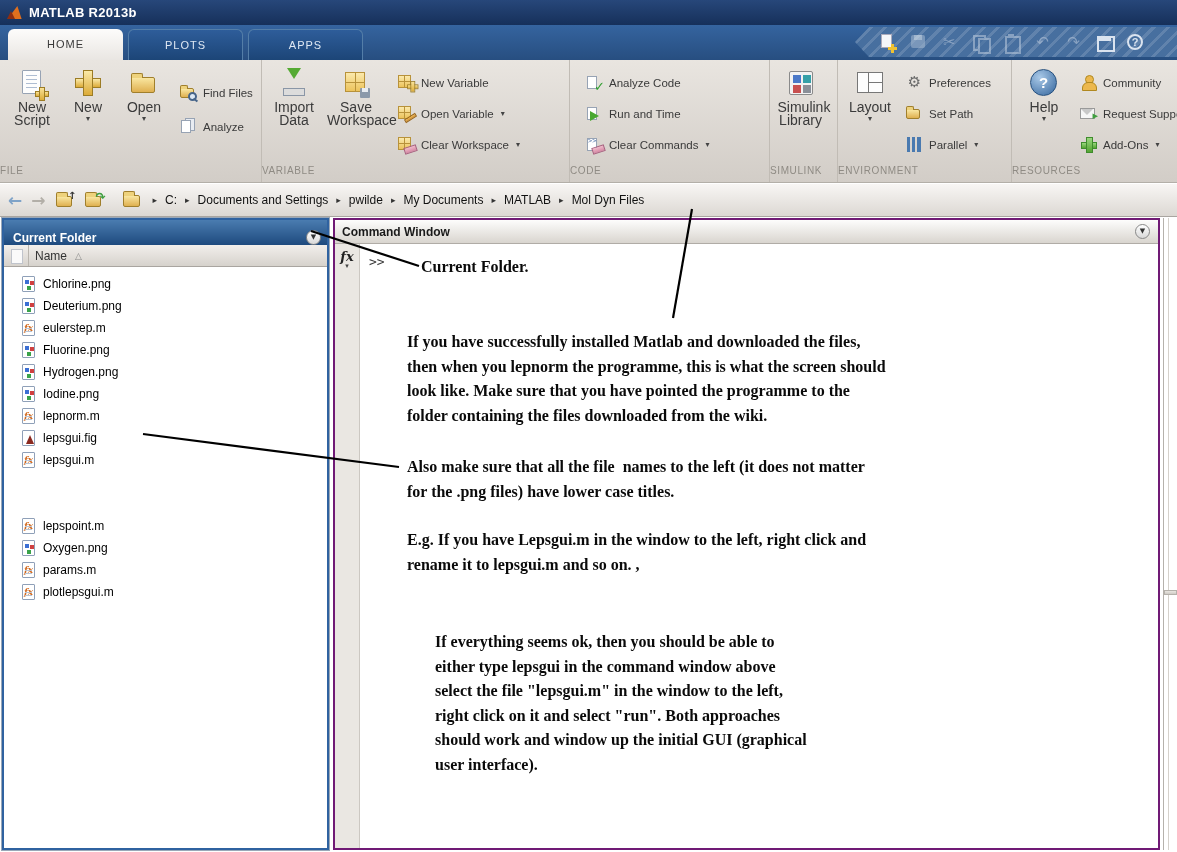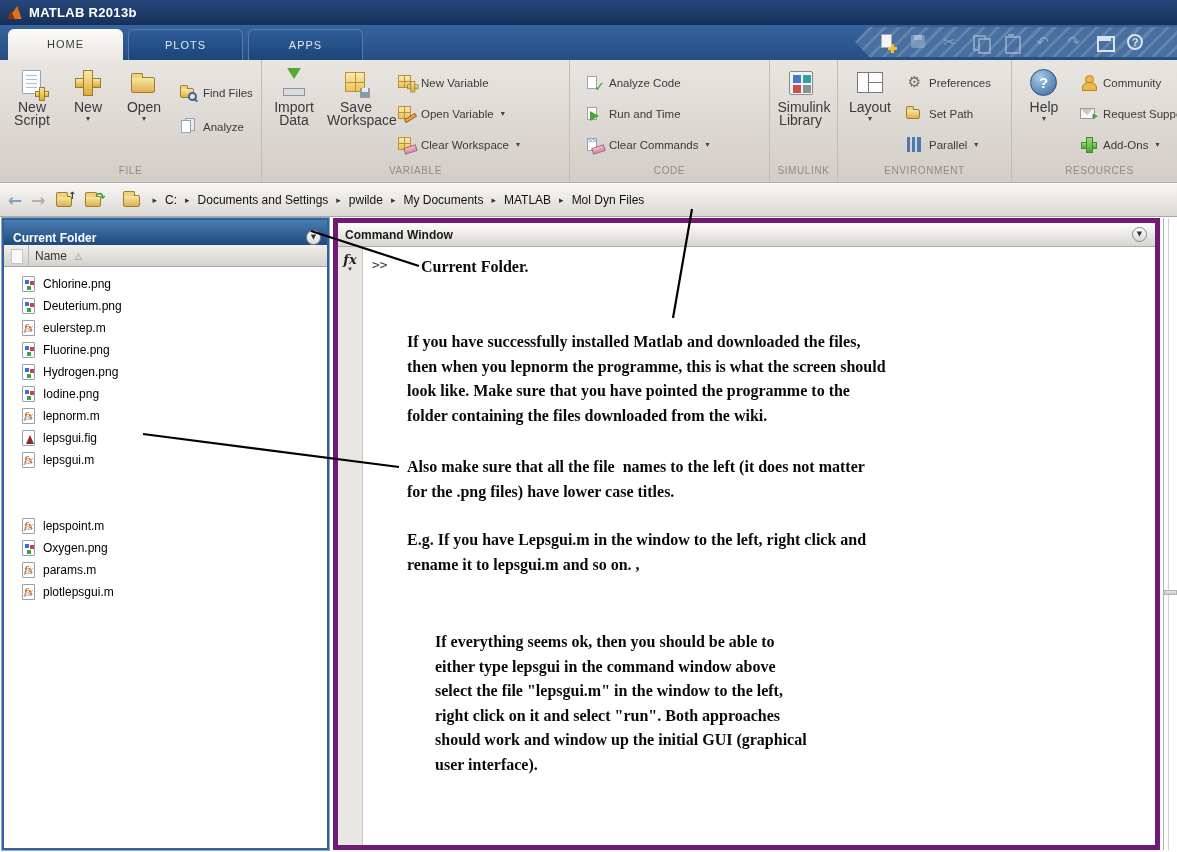--- a/index.html
+++ b/index.html
@@ -46,21 +46,21 @@
   .qa-win::before { content:""; position:absolute; left:1px; top:2px; width:14px; height:12px; border:2px solid #dae3ef; }
   .qa-win::after { content:""; position:absolute; left:1px; top:2px; width:14px; height:5px; background:#dae3ef; }
   .qa-help { position:absolute; left:0; top:0; width:16px; height:16px; border:2px solid #dae3ef; border-radius:50%;
     color:#dae3ef; font-weight:bold; font-size:11px; text-align:center; line-height:13px; }
 
   
   .ribbon { position:absolute; left:0; top:60px; width:1177px; height:123px;
     background:linear-gradient(#e9e5e0,#d2cdc7); border-bottom:1px solid #b3afa8; display:flex; overflow:hidden; white-space:nowrap; }
   .rsec { height:100%; display:flex; flex-direction:column; border-right:1px solid #c1bcb5; flex:none; }
   .rcontent { flex:1; display:flex; align-items:flex-start; padding:6px 4px 0 6px; }
-  .rlabel { height:17px; text-align:center; font-size:10px; color:#8f8b84; letter-spacing:.6px; }
+  .rlabel { height:17px; font-size:10px; color:#8f8b84; letter-spacing:.6px; }
   .bigbtn { display:flex; flex-direction:column; align-items:center; text-align:center; padding:2px 3px; margin-right:4px; }
   .bicon { width:30px; height:30px; position:relative; margin-bottom:3px; flex:none; }
   .blabel { font-size:14px; color:#3a3a3a; line-height:13px; white-space:normal; width:58px; }
   .blabel.narrow { width:46px; }
   .chev { font-family:"DejaVu Sans",sans-serif; font-size:8px; color:#444; line-height:9px; }
   .smallcol { display:flex; flex-direction:column; padding-top:6px; margin-left:6px; }
   .smallcol.two { padding-top:16px; }
   .smallcol.two .smallbtn { margin-bottom:13px; }
   .smallcol .smallbtn { margin-bottom:10px; }
   .smallbtn { display:flex; align-items:center; height:21px; }
@@ -160,21 +160,21 @@
   .ficon { position:relative; width:16px; height:18px; margin-right:6px; flex:none; }
   .ficon .pg { position:absolute; left:1px; top:1px; width:13px; height:16px; background:#fff; border:1px solid #8fa0b8; border-radius:1px; }
   .ficon.png .pg::before { content:""; position:absolute; left:2px; top:3px; width:4px; height:4px; background:#3b6fd4;
     box-shadow:5px 1px 0 #d04040, 2px 6px 0 #3aa34a; }
   .ficon.m .pg::before { content:"fx"; position:absolute; left:1px; top:2px; font-family:"DejaVu Serif",serif; font-style:italic; font-weight:bold; font-size:9px; color:#d2691e; }
   .ficon.m .pg::after { content:""; position:absolute; left:2px; right:2px; bottom:3px; height:4px; background:repeating-linear-gradient(#b8c4d4 0 1px, transparent 1px 3px); }
   .ficon.fig .pg::before { content:""; position:absolute; left:3px; top:4px; width:0; height:0;
     border-left:4px solid transparent; border-right:4px solid transparent; border-bottom:9px solid #8b2a20; }
   .fname { font-size:12px; color:#000; }
 
-  .cmd-panel { position:absolute; left:333px; top:218px; width:827px; height:632px; background:#fff; border:5px solid #701a75; display:flex; flex-direction:column; }
+  .cmd-panel { position:absolute; left:333px; top:218px; width:827px; height:632px; background:#fff; border:2px solid #701a75; display:flex; flex-direction:column; }
   .cw-title { height:24px; background:linear-gradient(#fdfdfc,#d9d5cf); border-bottom:1px solid #b0aca6;
     display:flex; align-items:center; padding:0 8px 0 7px; }
   .cw-title-text { font-weight:bold; font-size:12px; color:#1a1a1a; flex:1; }
   .cw-body { flex:1; display:flex; }
   .fx-gutter { width:25px; background:#eae7e2; border-right:1px solid #ccc8c2; padding-top:6px; text-align:center; }
   .fx-label { font-family:"DejaVu Serif",serif; font-style:italic; font-weight:bold; font-size:13px; color:#222; display:block; line-height:13px; }
   .fx-chev { font-family:"DejaVu Sans",sans-serif; font-size:7px; color:#444; display:block; line-height:7px; }
   .cw-content { flex:1; padding:8px 0 0 9px; }
   .cw-prompt { font-family:"DejaVu Sans Mono","Liberation Mono",monospace; font-size:13px; color:#3a3a3a; }
 

